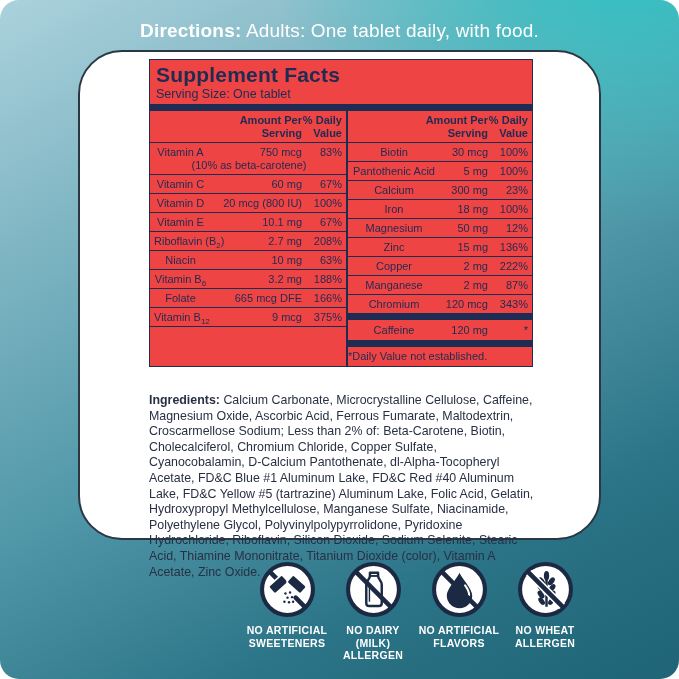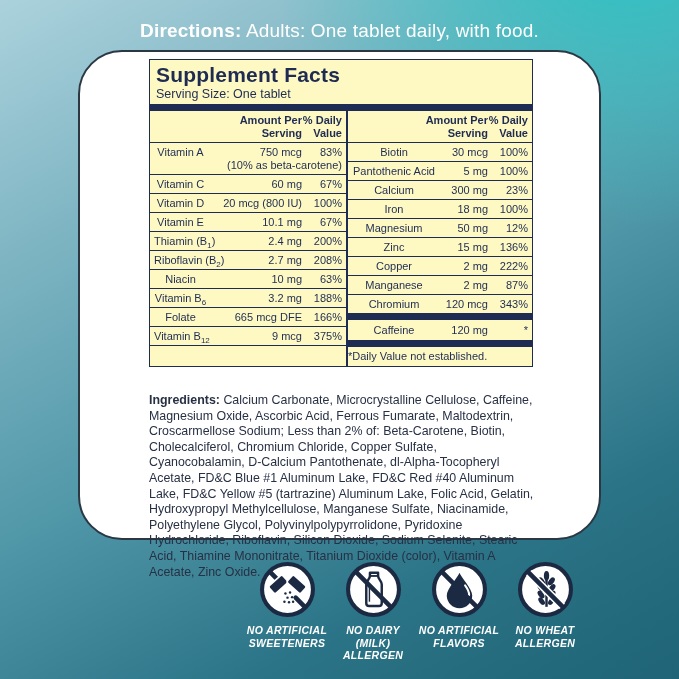--- a/index.html
+++ b/index.html
@@ -4,40 +4,41 @@
 <style>
   * { box-sizing: border-box; margin: 0; padding: 0; }
   html, body { width: 679px; height: 679px; }
   body { font-family: "Liberation Sans", sans-serif; overflow: hidden; }
 
   .stage {
     position: relative; width: 679px; height: 679px; overflow: hidden;
     background:
       radial-gradient(95% 75% at 92% -8%, #2cc2c2 0%, rgba(44,194,194,0) 55%),
       linear-gradient(152deg, #abd2dc 0%, #7db4c2 26%, #4e96a7 54%, #2b7386 78%, #1f6477 100%);
+    border-radius: 19px;
   }
 
   
   .directions {
     position: absolute; top: 20px; left: 0; right: 0;
     text-align: center; color: #ffffff;
     font-size: 19px; font-weight: 500; letter-spacing: 0.2px;
   }
   .directions b { font-weight: 700; }
 
   
   .panel {
     position: absolute; left: 78px; top: 50px; width: 523px; height: 490px;
     background: #ffffff; border: 2px solid #2b3844; border-radius: 44px;
   }
 
   
   .sf {
     position: absolute; left: 69px; top: 7px; width: 384px;
-    border: 1.5px solid #1e2b52; color: #1e2b52; background: #fef9c3;
+    border: 1.5px solid #1e2b52; color: #1e2b52; background: #ef4444;
   }
   .sf-title { font-size: 21px; font-weight: 800; letter-spacing: 0.2px; padding: 3px 6px 0; }
   .sf-serving { font-size: 12.5px; padding: 0 6px 3px; }
   .bar { height: 7px; background: #1e2b52; }
   .cols { display: flex; align-items: stretch; }
   .col-left { width: 196px; padding-bottom: 14px; }
   .col-right { flex: 1; border-left: 2px solid #1e2b52; display: flex; flex-direction: column; }
 
   .hdr {
     display: flex; padding: 3px 4px 2px; border-bottom: 1px solid #1e2b52;
@@ -56,40 +57,40 @@
   .row .lbl { flex: 1; min-width: 0; text-align: center; white-space: nowrap; }
   .row .amt { text-align: right; white-space: nowrap; }
   .row .dv  { text-align: right; white-space: nowrap; }
   .col-left  .row .amt { width: 95px; }
   .col-left  .row .dv  { width: 40px; }
   .col-right .row .amt { width: 52px; }
   .col-right .row .dv  { width: 40px; }
   .row sub { font-size: 8px; line-height: 0; }
   .row .note { width: 100%; }
   .row .note[data-align="amount"] { text-align: right; padding-right: 40px; }
-  .row .note[data-align="label"]  { text-align: right; padding-left: 2px; }
+  .row .note[data-align="label"]  { text-align: center; padding-left: 2px; }
   .rows-right div.row:last-of-type { border-bottom: none; }
   .flex-sp { flex: 1; }
   .row.caffeine { border-bottom: none; padding-top: 4px; padding-bottom: 3px; }
   .footnote { font-size: 11px; padding: 3px 0 4px; }
 
   
   .ingredients {
     position: absolute; left: 69px; top: 341px; width: 387px;
     font-size: 12.4px; line-height: 15.6px; color: #283044; text-align: left;
   }
   .ingredients b { font-weight: 700; }
 
   
   .headline {
     position: absolute; left: 100px; top: 557px;
     color: #ffffff; font-size: 27px; font-weight: 700;
     line-height: 28.5px; letter-spacing: 0.3px;
   }
-  .badges { position: absolute; left: 244px; top: 561px; display: flex; font-style: italic; }
+  .badges { position: absolute; left: 244px; top: 561px; display: flex; }
   .badge { width: 86px; display: flex; flex-direction: column; align-items: center; }
   .badge-icon { width: 57px; height: 57px; display: block; }
   .badge-icon svg { display: block; width: 57px; height: 57px; }
   .badge-label {
     margin-top: 6px; color: #ffffff; font-weight: 700;
     font-size: 10.5px; line-height: 12.5px; text-align: center;
     letter-spacing: 0.3px; white-space: pre-line;
   }
 </style>
 </head>
@@ -133,26 +134,20 @@
             <div class="row">
               <span class="lbl"><span>Vitamin D</span><sub></sub><span></span></span>
               <span class="amt">20 mcg (800 IU)</span>
               <span class="dv">100%</span>
               <div class="note"></div>
             </div>
             <div class="row">
               <span class="lbl"><span>Vitamin E</span><sub></sub><span></span></span>
               <span class="amt">10.1 mg</span>
               <span class="dv">67%</span>
-              <div class="note"></div>
-            </div>
-            <div class="row">
-              <span class="lbl"><span>Thiamin (B</span><sub>1</sub><span>)</span></span>
-              <span class="amt">2.4 mg</span>
-              <span class="dv">200%</span>
               <div class="note"></div>
             </div>
             <div class="row">
               <span class="lbl"><span>Riboflavin (B</span><sub>2</sub><span>)</span></span>
               <span class="amt">2.7 mg</span>
               <span class="dv">208%</span>
               <div class="note"></div>
             </div>
             <div class="row">
               <span class="lbl"><span>Niacin</span><sub></sub><span></span></span>

